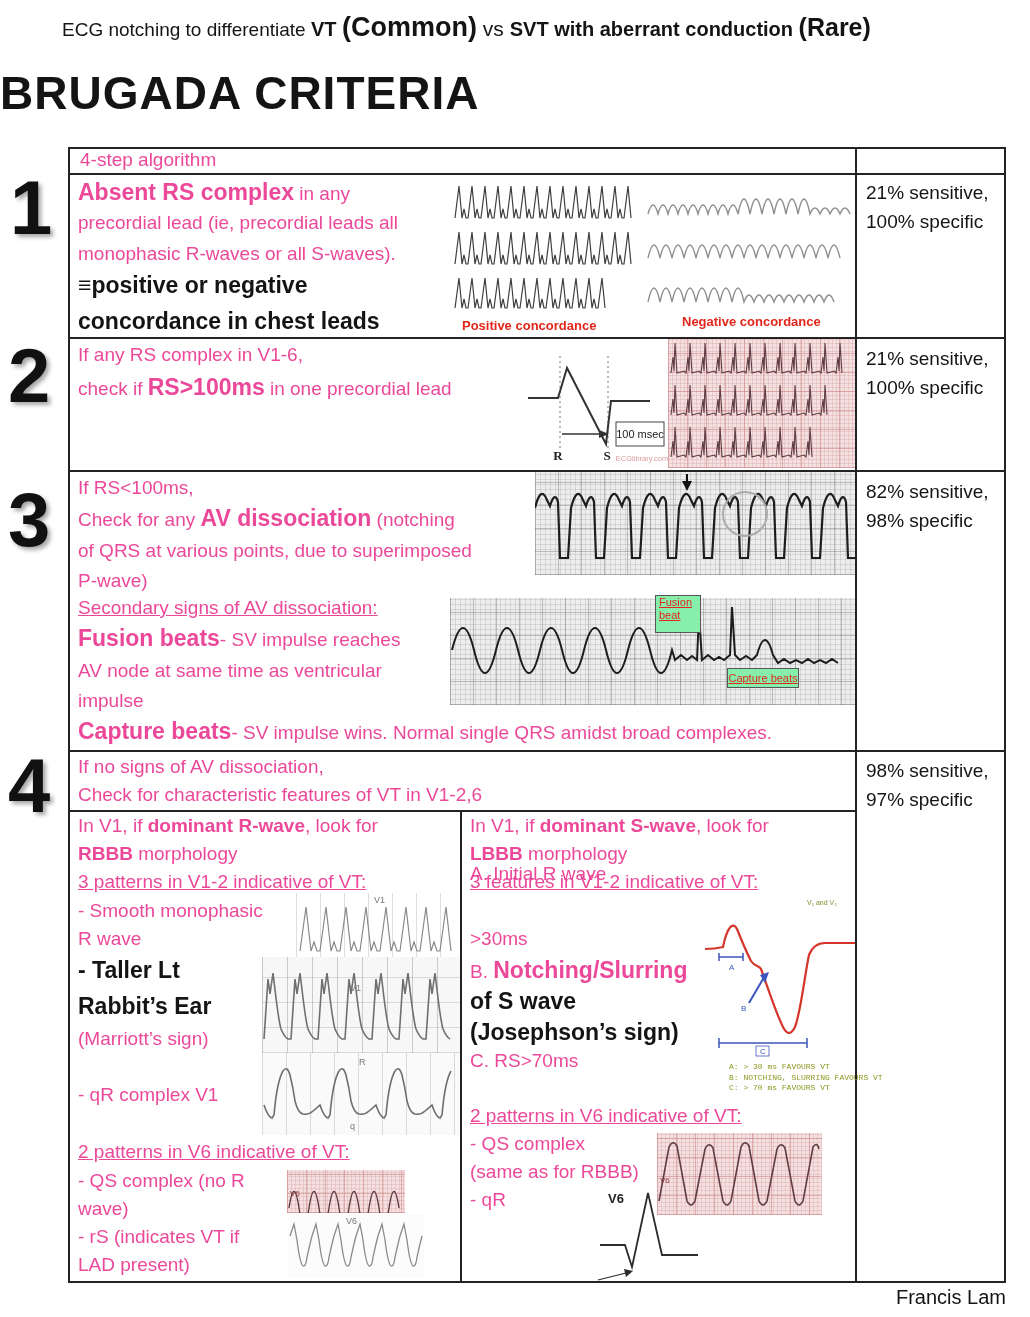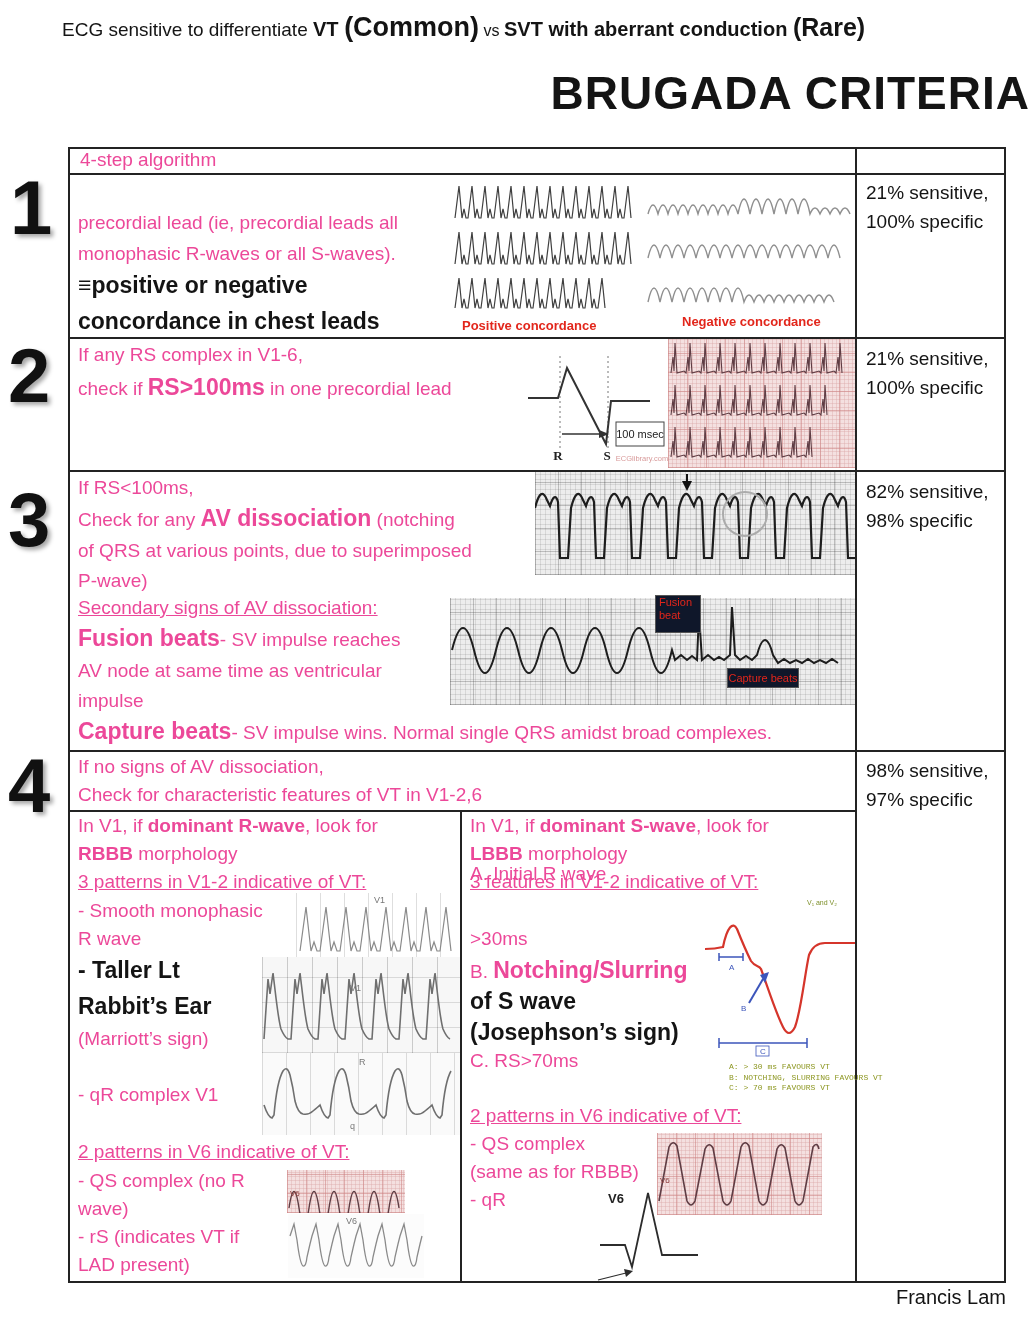--- a/index.html
+++ b/index.html
@@ -24,52 +24,53 @@
     repeating-linear-gradient(0deg,rgba(215,160,160,.35) 0 1px,transparent 1px 4px);}
   .gray{background-color:#ededed;background-image:
     repeating-linear-gradient(90deg,rgba(60,60,60,.28) 0 1px,transparent 1px 23px),
     repeating-linear-gradient(0deg,rgba(60,60,60,.28) 0 1px,transparent 1px 23px),
     repeating-linear-gradient(90deg,rgba(100,100,100,.16) 0 1px,transparent 1px 5px),
     repeating-linear-gradient(0deg,rgba(100,100,100,.16) 0 1px,transparent 1px 5px);}
   .faint{background-image:repeating-linear-gradient(90deg,rgba(0,0,0,.13) 0 1px,transparent 1px 24px);}
   .faint2{background-image:
     repeating-linear-gradient(90deg,rgba(0,0,0,.18) 0 1px,transparent 1px 25px),
     repeating-linear-gradient(0deg,rgba(0,0,0,.12) 0 1px,transparent 1px 25px);}
-  .lblbox{position:absolute;background:#0f172a;border:1px solid #555;color:#e2261b;
-          font-size:11px;line-height:13px;text-align:center;box-sizing:border-box;}
+  .lblbox{position:absolute;background:#86efac;border:1px solid #555;color:#e2261b;
+          font-size:11px;line-height:13px;text-align:center;box-sizing:border-box;text-decoration:underline;}
   .legend{font-size:8px;line-height:10.5px;color:#8d9722;white-space:nowrap;}
   svg{display:block;}
 </style>
 </head>
 <body>
 
 <div class="page">
 
   <div class="abs" style="left:62px;top:12px;white-space:nowrap;">
-    <span style="font-size:19px;">ECG sensitive to differentiate </span><span style="font-size:20px;font-weight:bold;">VT </span><span style="font-size:27px;font-weight:bold;">(Common)</span><span style="font-size:16px;"> vs </span><span style="font-size:20px;font-weight:bold;">SVT with aberrant conduction </span><span style="font-size:25px;font-weight:bold;">(Rare)</span>
-  </div>
-
-  <div class="abs" style="left:0;top:66px;width:1030px;text-align:right;font-size:46px;font-weight:bold;letter-spacing:1px;">BRUGADA CRITERIA</div>
+    <span style="font-size:19px;">ECG notching to differentiate </span><span style="font-size:20px;font-weight:bold;">VT </span><span style="font-size:27px;font-weight:bold;">(Common)</span><span style="font-size:21px;"> vs </span><span style="font-size:20px;font-weight:bold;">SVT with aberrant conduction </span><span style="font-size:25px;font-weight:bold;">(Rare)</span>
+  </div>
+
+  <div class="abs" style="left:0;top:66px;width:1030px;text-align:left;font-size:46px;font-weight:bold;letter-spacing:1px;">BRUGADA CRITERIA</div>
 
   <div class="bx" style="left:68px;top:147px;width:938px;height:1136px;"></div>
   <div class="vl" style="left:855px;top:147px;height:1136px;"></div>
   <div class="hl" style="left:68px;top:173px;width:938px;"></div>
   <div class="hl" style="left:68px;top:337px;width:938px;"></div>
   <div class="hl" style="left:68px;top:470px;width:938px;"></div>
   <div class="hl" style="left:68px;top:750px;width:938px;"></div>
   <div class="hl" style="left:68px;top:810px;width:787px;"></div>
   <div class="vl" style="left:460px;top:810px;height:473px;"></div>
 
   <div class="abs num" style="left:10px;top:170px;">1</div>
   <div class="abs num" style="left:8px;top:338px;">2</div>
   <div class="abs num" style="left:8px;top:482px;">3</div>
   <div class="abs num" style="left:8px;top:748px;">4</div>
 
   <div class="abs t" style="left:80px;top:149px;">4-step algorithm</div>
 
+  <div class="abs t" style="left:78px;top:179px;"><span class="big">Absent RS complex</span><span> in any</span></div>
   <div class="abs t" style="left:78px;top:212px;">precordial lead (ie, precordial leads all</div>
   <div class="abs t" style="left:78px;top:243px;">monophasic R-waves or all S-waves).</div>
   <div class="abs big" style="left:78px;top:272px;white-space:nowrap;">≡positive or negative</div>
   <div class="abs big" style="left:78px;top:308px;white-space:nowrap;">concordance in chest leads</div>
 
   <svg class="abs" style="left:452px;top:176px;" width="188" height="138" viewBox="0 0 188 138">
     <path d="M3,42 l4,-32 l3,32 l2,-9 l2,9 l2,0 l4,-32 l3,32 l2,-9 l2,9 l2,0 l4,-32 l3,32 l2,-9 l2,9 l2,0 l4,-32 l3,32 l2,-9 l2,9 l2,0 l4,-32 l3,32 l2,-9 l2,9 l2,0 l4,-32 l3,32 l2,-9 l2,9 l2,0 l4,-32 l3,32 l2,-9 l2,9 l2,0 l4,-32 l3,32 l2,-9 l2,9 l2,0 l4,-32 l3,32 l2,-9 l2,9 l2,0 l4,-32 l3,32 l2,-9 l2,9 l2,0 l4,-32 l3,32 l2,-9 l2,9 l2,0 l4,-32 l3,32 l2,-9 l2,9 l2,0 l4,-32 l3,32 l2,-9 l2,9 l2,0 l4,-32 l3,32" fill="none" stroke="#3f3f3f" stroke-width="1.2"></path>
     <path d="M3,88 l4,-32 l3,32 l2,-9 l2,9 l2,0 l4,-32 l3,32 l2,-9 l2,9 l2,0 l4,-32 l3,32 l2,-9 l2,9 l2,0 l4,-32 l3,32 l2,-9 l2,9 l2,0 l4,-32 l3,32 l2,-9 l2,9 l2,0 l4,-32 l3,32 l2,-9 l2,9 l2,0 l4,-32 l3,32 l2,-9 l2,9 l2,0 l4,-32 l3,32 l2,-9 l2,9 l2,0 l4,-32 l3,32 l2,-9 l2,9 l2,0 l4,-32 l3,32 l2,-9 l2,9 l2,0 l4,-32 l3,32 l2,-9 l2,9 l2,0 l4,-32 l3,32 l2,-9 l2,9 l2,0 l4,-32 l3,32 l2,-9 l2,9 l2,0 l4,-32 l3,32" fill="none" stroke="#3f3f3f" stroke-width="1.2"></path>
     <path d="M3,132 l4,-30 l3,30 l2,-9 l2,9 l2,0 l4,-30 l3,30 l2,-9 l2,9 l2,0 l4,-30 l3,30 l2,-9 l2,9 l2,0 l4,-30 l3,30 l2,-9 l2,9 l2,0 l4,-30 l3,30 l2,-9 l2,9 l2,0 l4,-30 l3,30 l2,-9 l2,9 l2,0 l4,-30 l3,30 l2,-9 l2,9 l2,0 l4,-30 l3,30 l2,-9 l2,9 l2,0 l4,-30 l3,30 l2,-9 l2,9 l2,0 l4,-30 l3,30 l2,-9 l2,9 l2,0 l4,-30 l3,30 l2,-9 l2,9 l2,0 l4,-30 l3,30" fill="none" stroke="#3f3f3f" stroke-width="1.2"></path>
   </svg>

